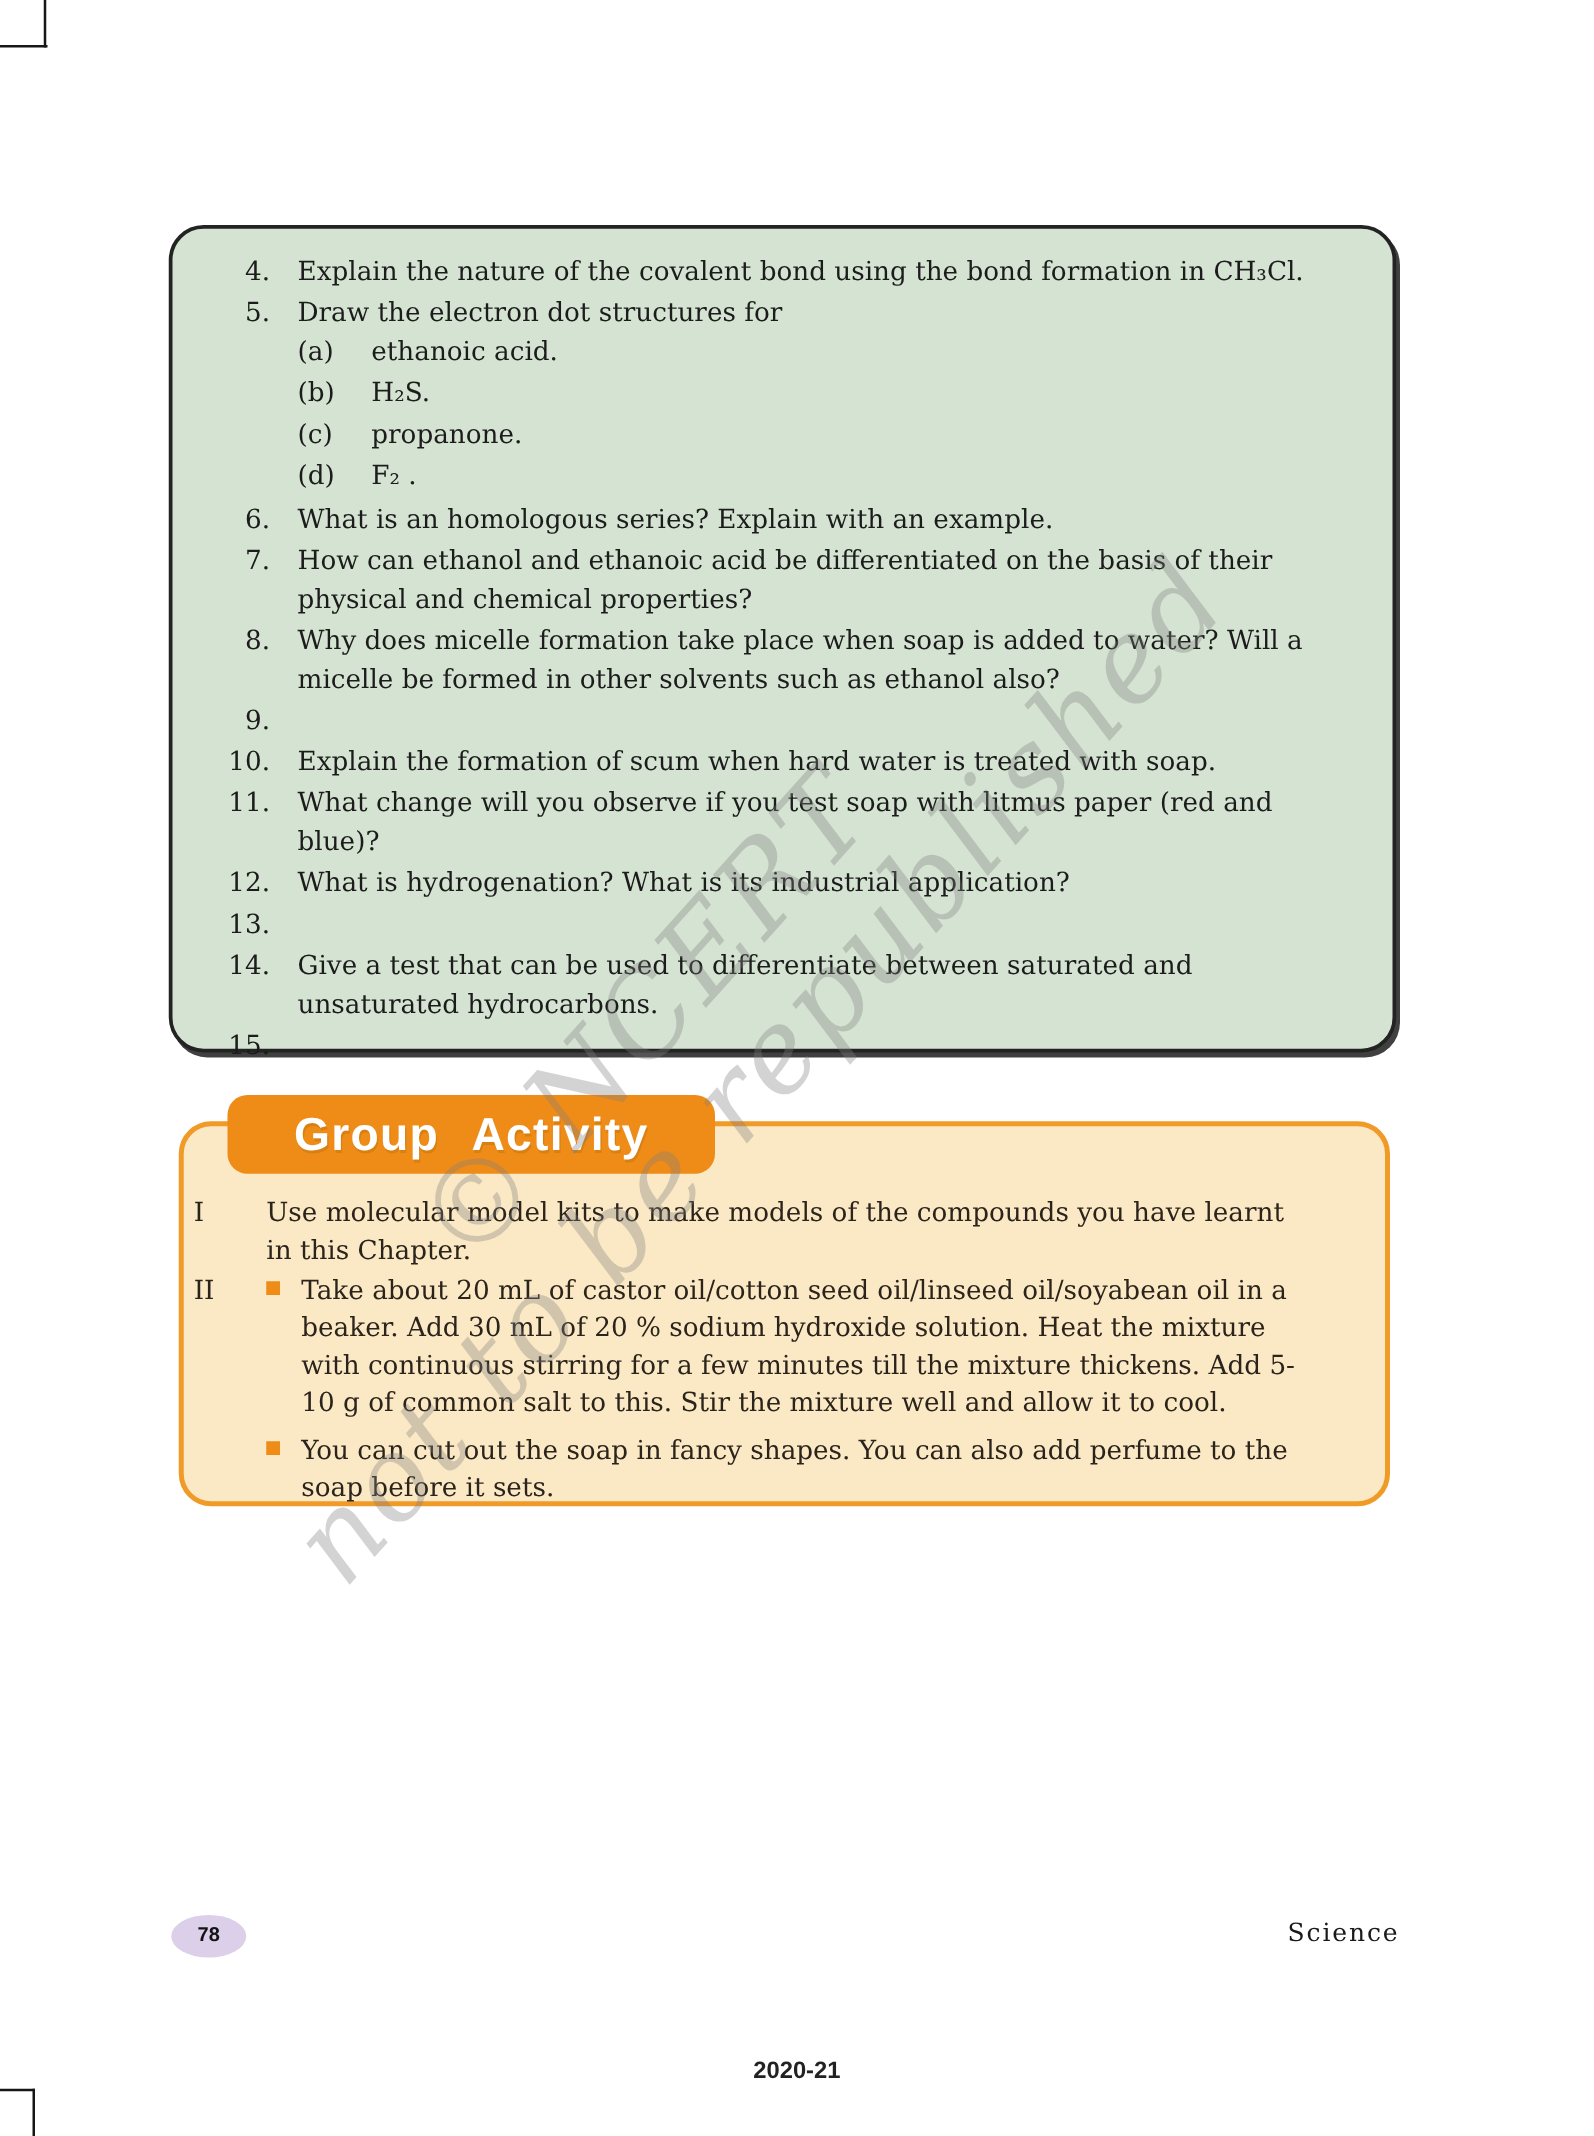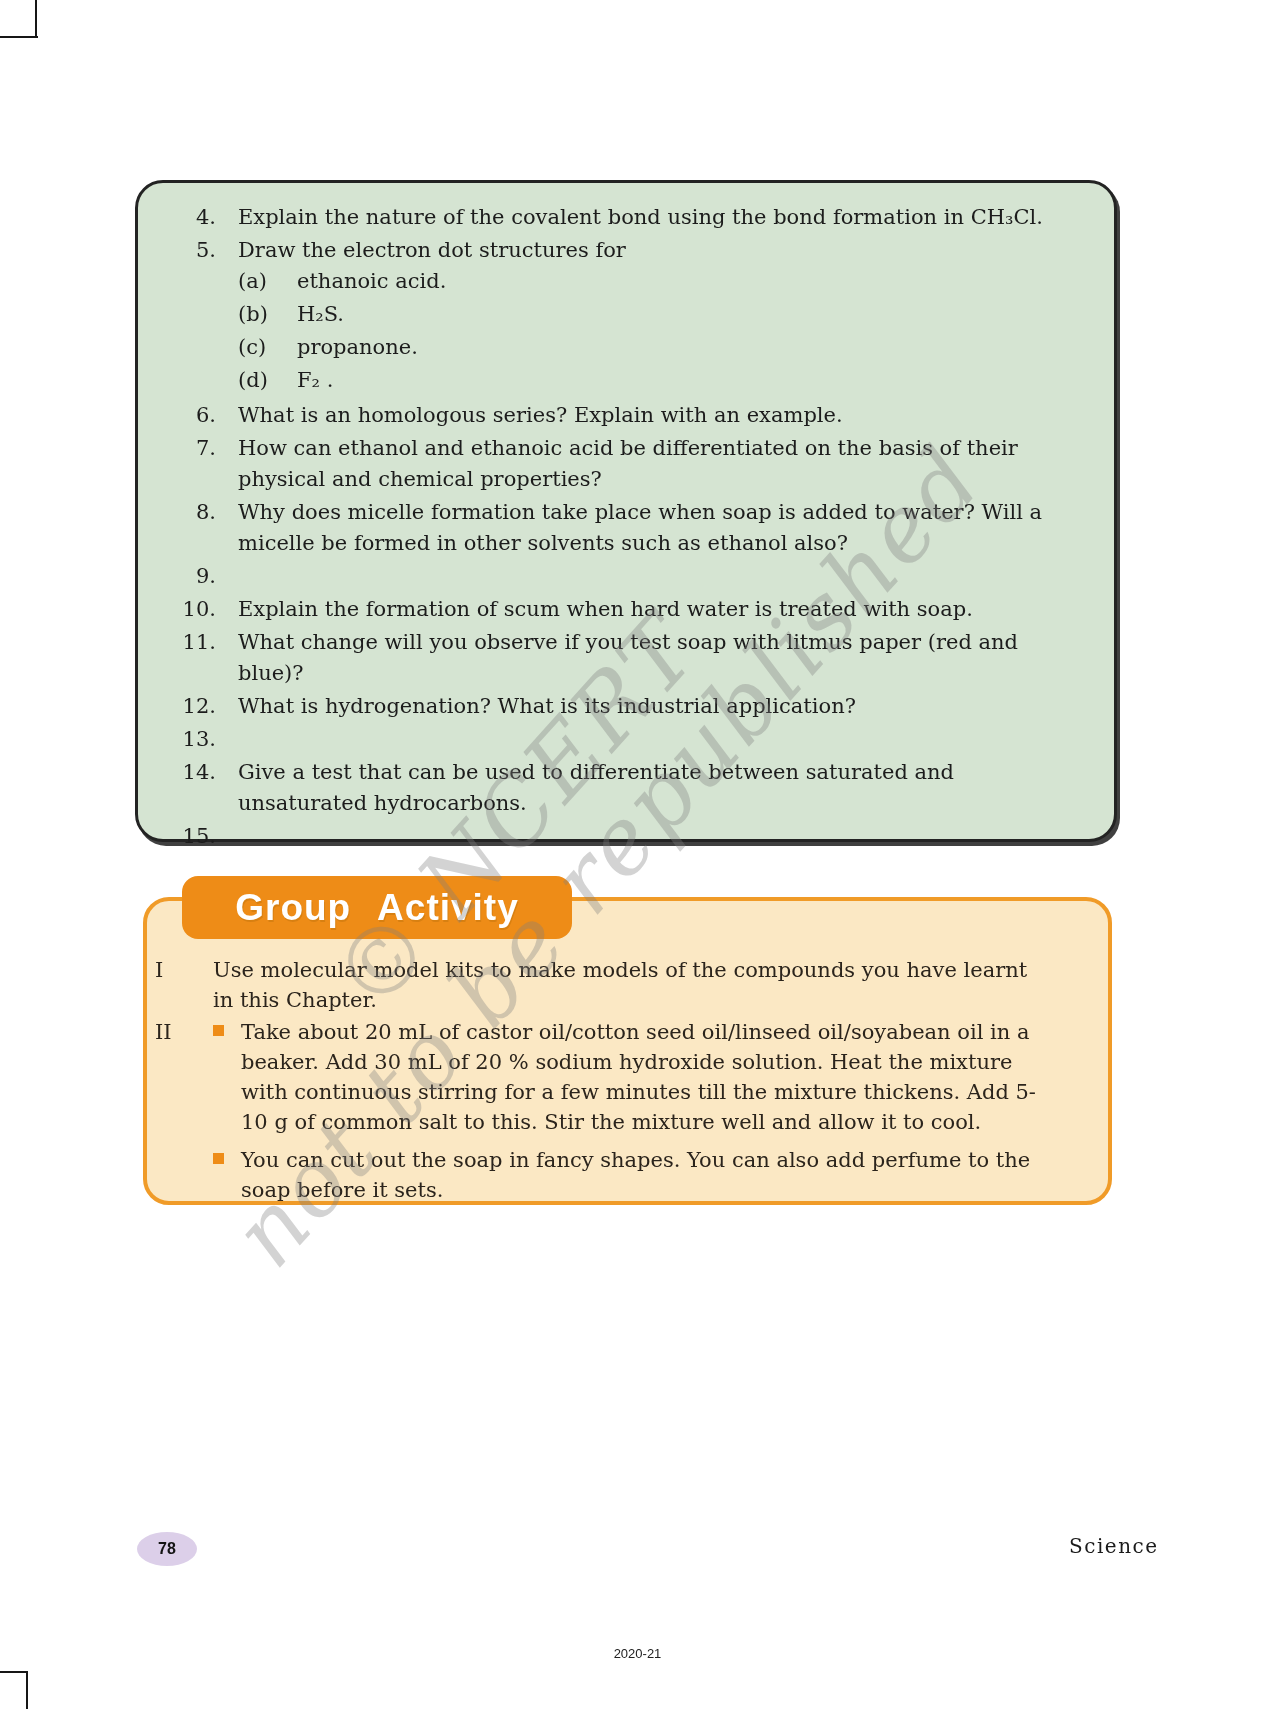--- a/index.html
+++ b/index.html
@@ -48,25 +48,25 @@
   }
   .wm1{left:352px;top:942px;font-size:92px;transform:rotate(-48deg);}
   .wm2{left:252px;top:1198px;font-size:92px;transform:rotate(-48deg);}
   
   .page-badge{
     position:absolute;left:137px;top:1532px;width:60px;height:34px;border-radius:50%;
     background:#dccfe9;display:flex;align-items:center;justify-content:center;
     font-family:"Liberation Sans", sans-serif;font-weight:800;font-size:16px;color:#141414;
   }
   .subject{
-    position:absolute;left:1069px;top:1534px;font-size:20px;letter-spacing:1.5px;color:#1a1a1a;
+    position:absolute;left:1030px;top:1534px;font-size:20px;letter-spacing:1.5px;color:#1a1a1a;
   }
   .year{
     position:absolute;left:0;right:0;top:1646px;text-align:center;
-    font-family:"Liberation Sans", sans-serif;font-size:13px;color:#222;
+    font-family:"Liberation Sans", sans-serif;font-size:19px;color:#222;font-weight:bold;
   }
 </style>
 </head>
 <body>
 
 <div class="mark" style="left:35px;top:0;width:2px;height:38px;"></div>
 <div class="mark" style="left:0;top:36px;width:38px;height:2px;"></div>
 <div class="mark" style="left:0;top:1671px;width:28px;height:2px;"></div>
 <div class="mark" style="left:26px;top:1671px;width:2px;height:38px;"></div>
 

